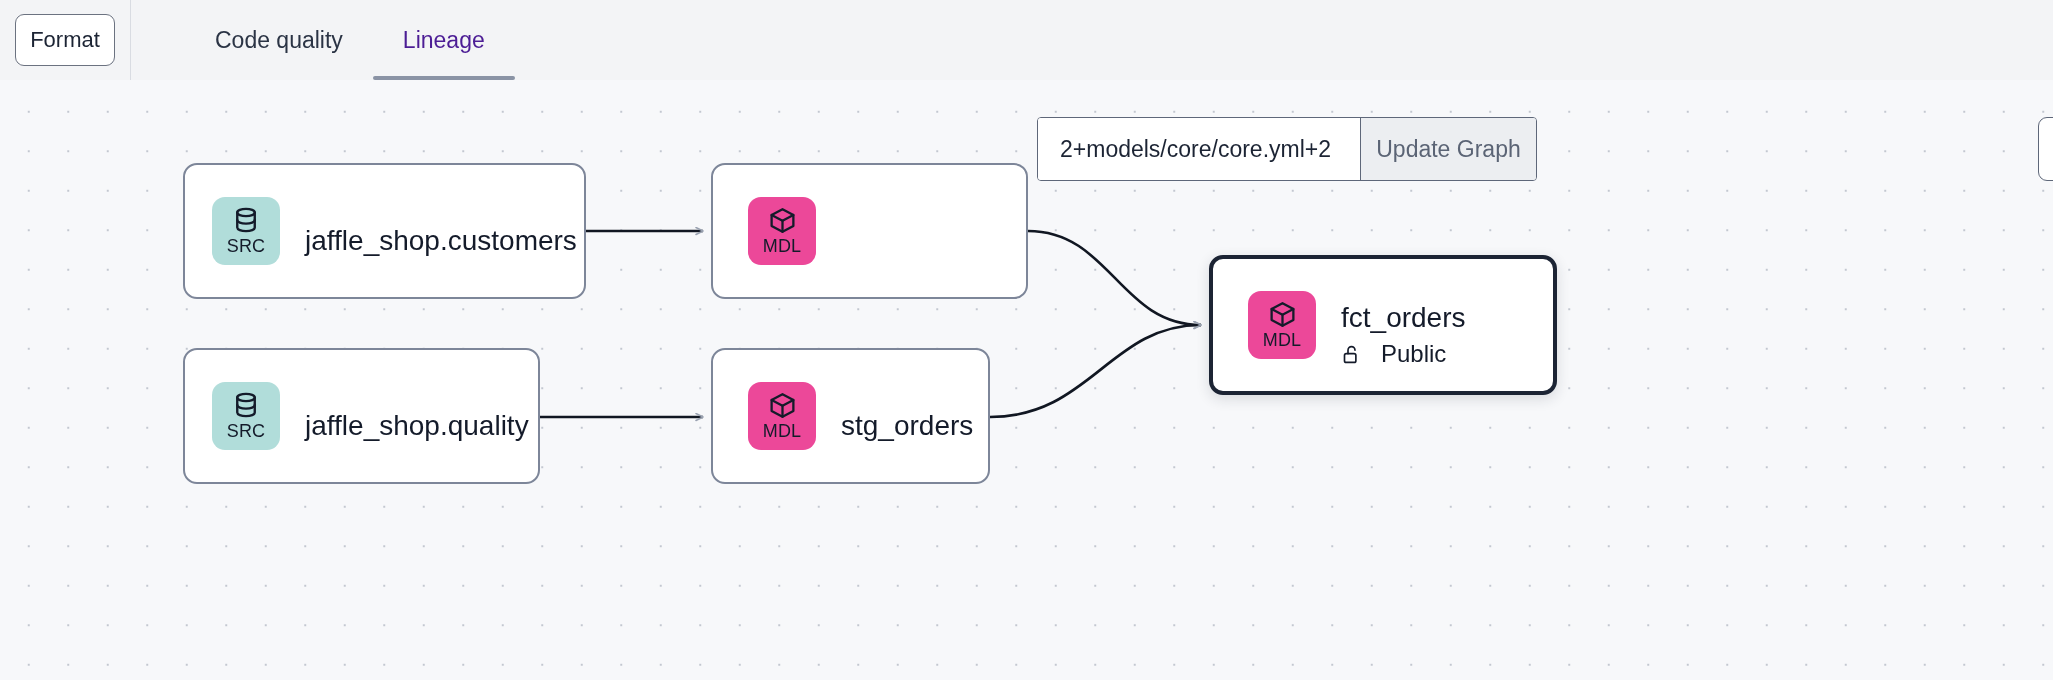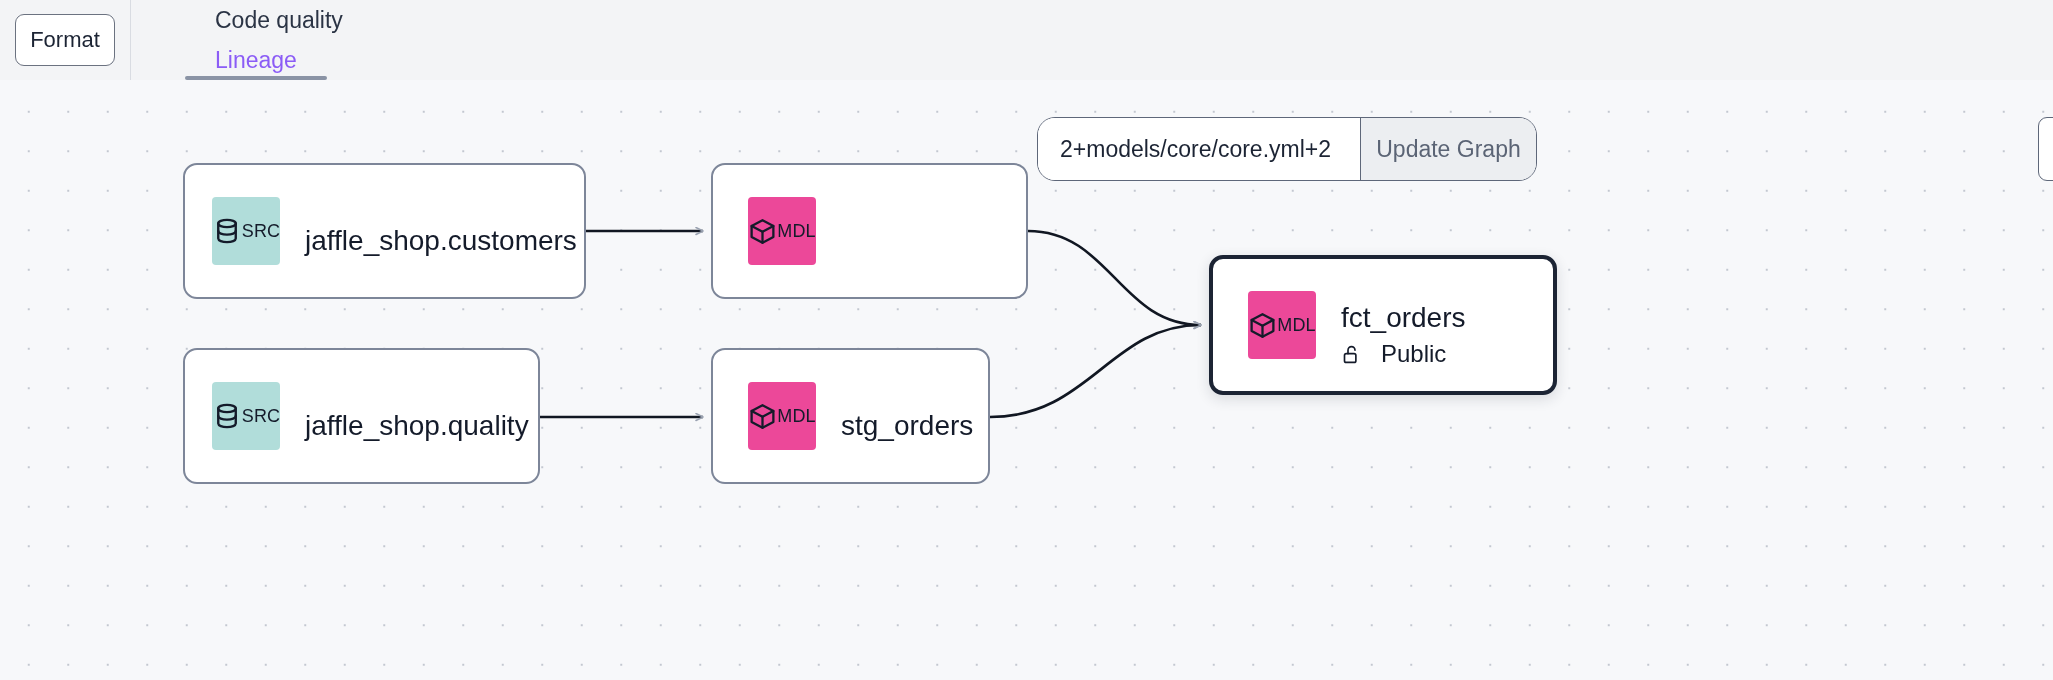--- a/index.html
+++ b/index.html
@@ -47,33 +47,32 @@
     font-size: 22px;
     line-height: 50px;
     text-align: center;
     cursor: pointer;
   }
   .tabs {
     display: flex;
     align-items: flex-start;
     height: 80px;
     padding-left: 54px;
-    flex-direction: column;
   }
   .tab {
     height: 80px;
     padding: 0 30px;
     display: flex;
     align-items: center;
     font-size: 23px;
     color: #2b3445;
     cursor: pointer;
     position: relative;
   }
-  .tab.active { color: #8b5cf6; }
+  .tab.active { color: #4c1d95; }
   .tab.active::after {
     content: "";
     position: absolute;
     left: 0; right: 0; bottom: 0;
     height: 4px;
     background: #8a93a5;
     border-radius: 2px;
   }
 
   
@@ -109,23 +108,23 @@
     cursor: pointer;
   }
   .node.selected {
     border: 4px solid #1c2434;
     box-shadow: 0 4px 14px rgba(25,32,48,0.14);
   }
 
   .badge {
     width: 68px;
     height: 68px;
-    border-radius: 4px;
-    display: flex;
-    flex-direction: row;
+    border-radius: 13px;
+    display: flex;
+    flex-direction: column;
     align-items: center;
     justify-content: center;
     flex: none;
   }
   .badge.src { background: #b1ddda; }
   .badge.mdl { background: #ec4899; margin-left: 8px; }
   .badge svg { display: block; }
   .badge-text {
     font-size: 18px;
     color: #141b2a;
@@ -157,21 +156,21 @@
     left: 1037px;
     display: flex;
     align-items: stretch;
     height: 64px;
   }
   .selector-group {
     display: flex;
     align-items: stretch;
     height: 64px;
     border: 1.5px solid #5e6779;
-    border-radius: 18px;
+    border-radius: 4px;
     overflow: hidden;
     background: #ffffff;
   }
   .selector-input {
     width: 322px;
     height: 100%;
     border: 0;
     outline: 0;
     background: #ffffff;
     padding: 0 22px;

